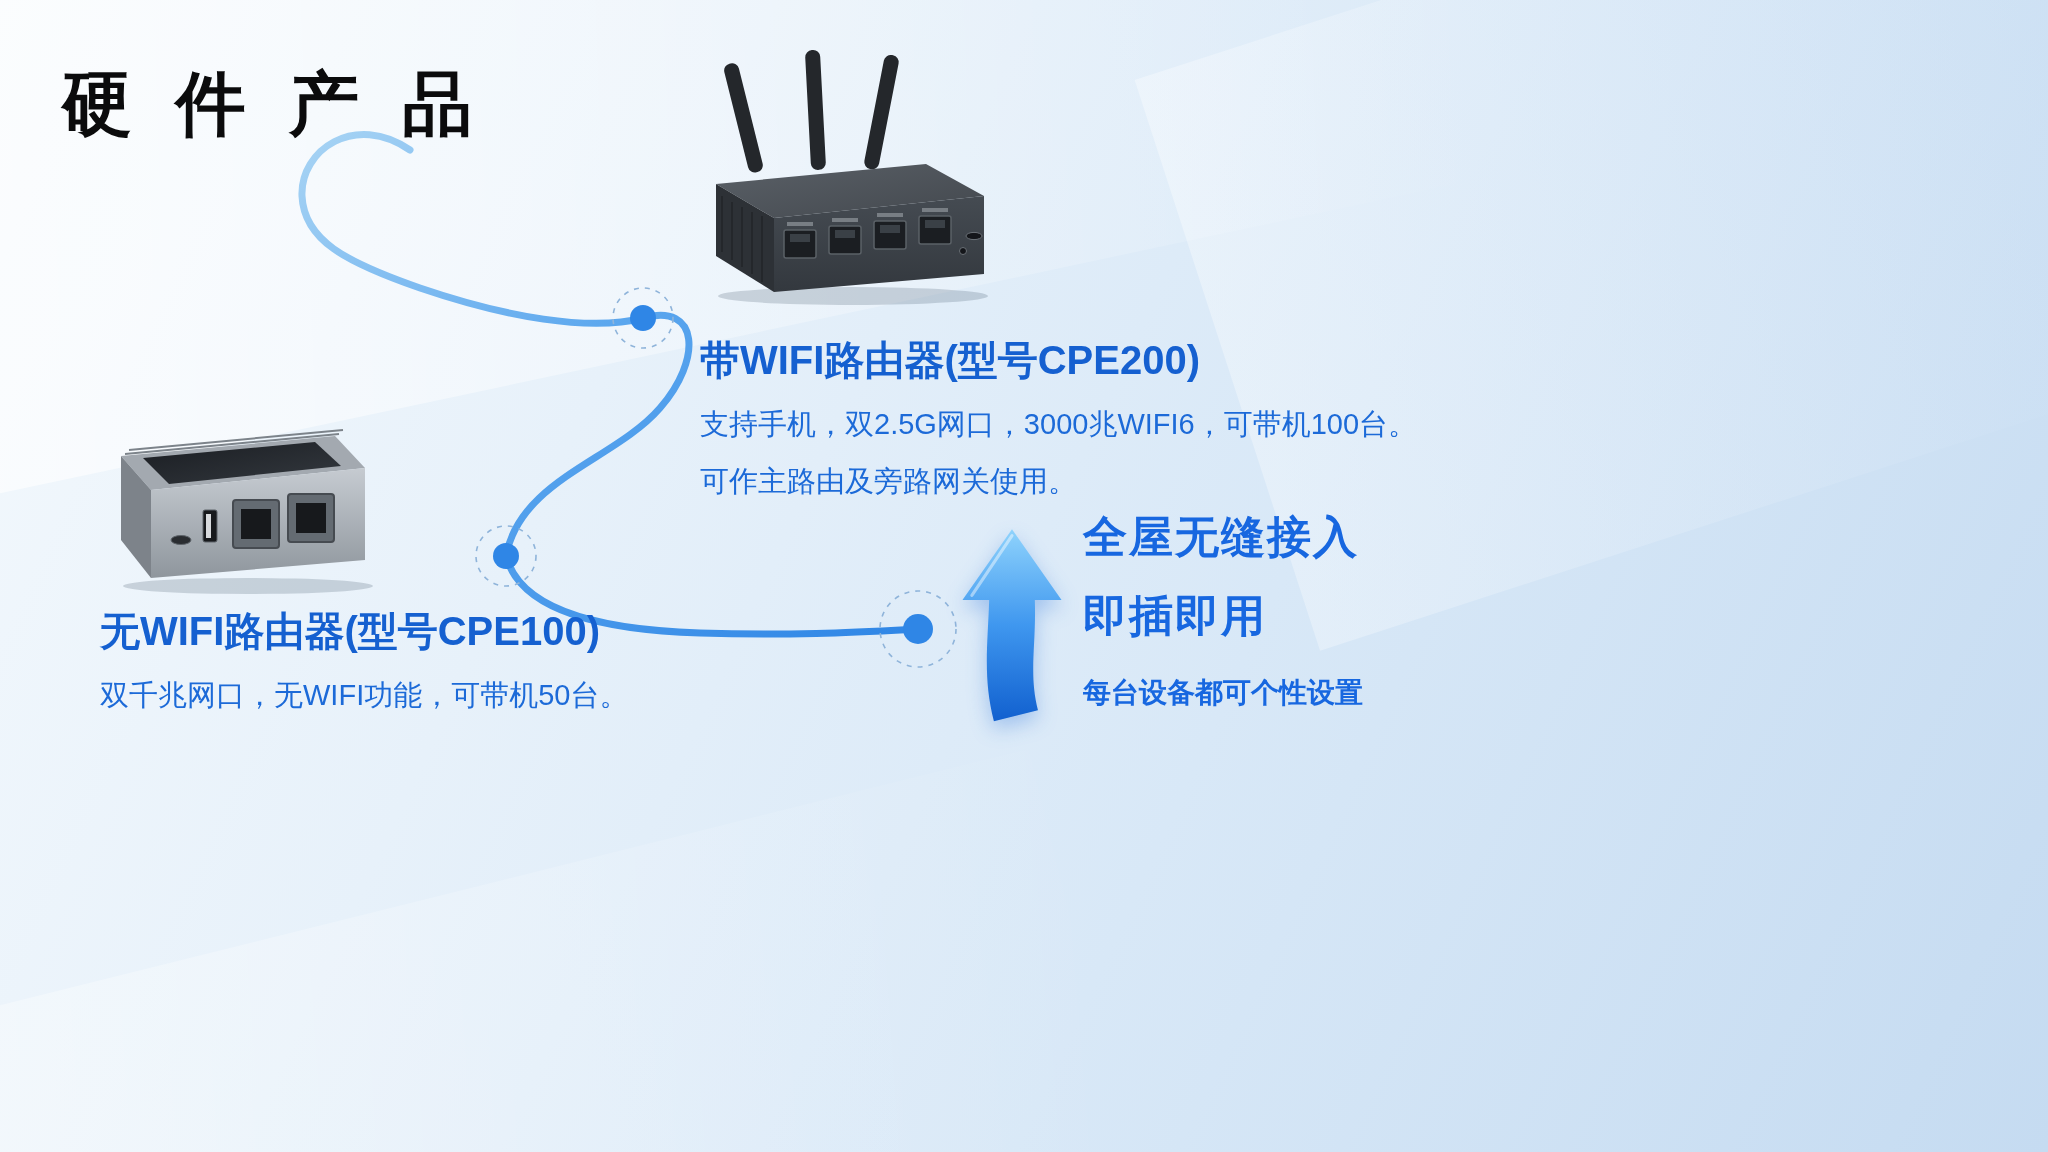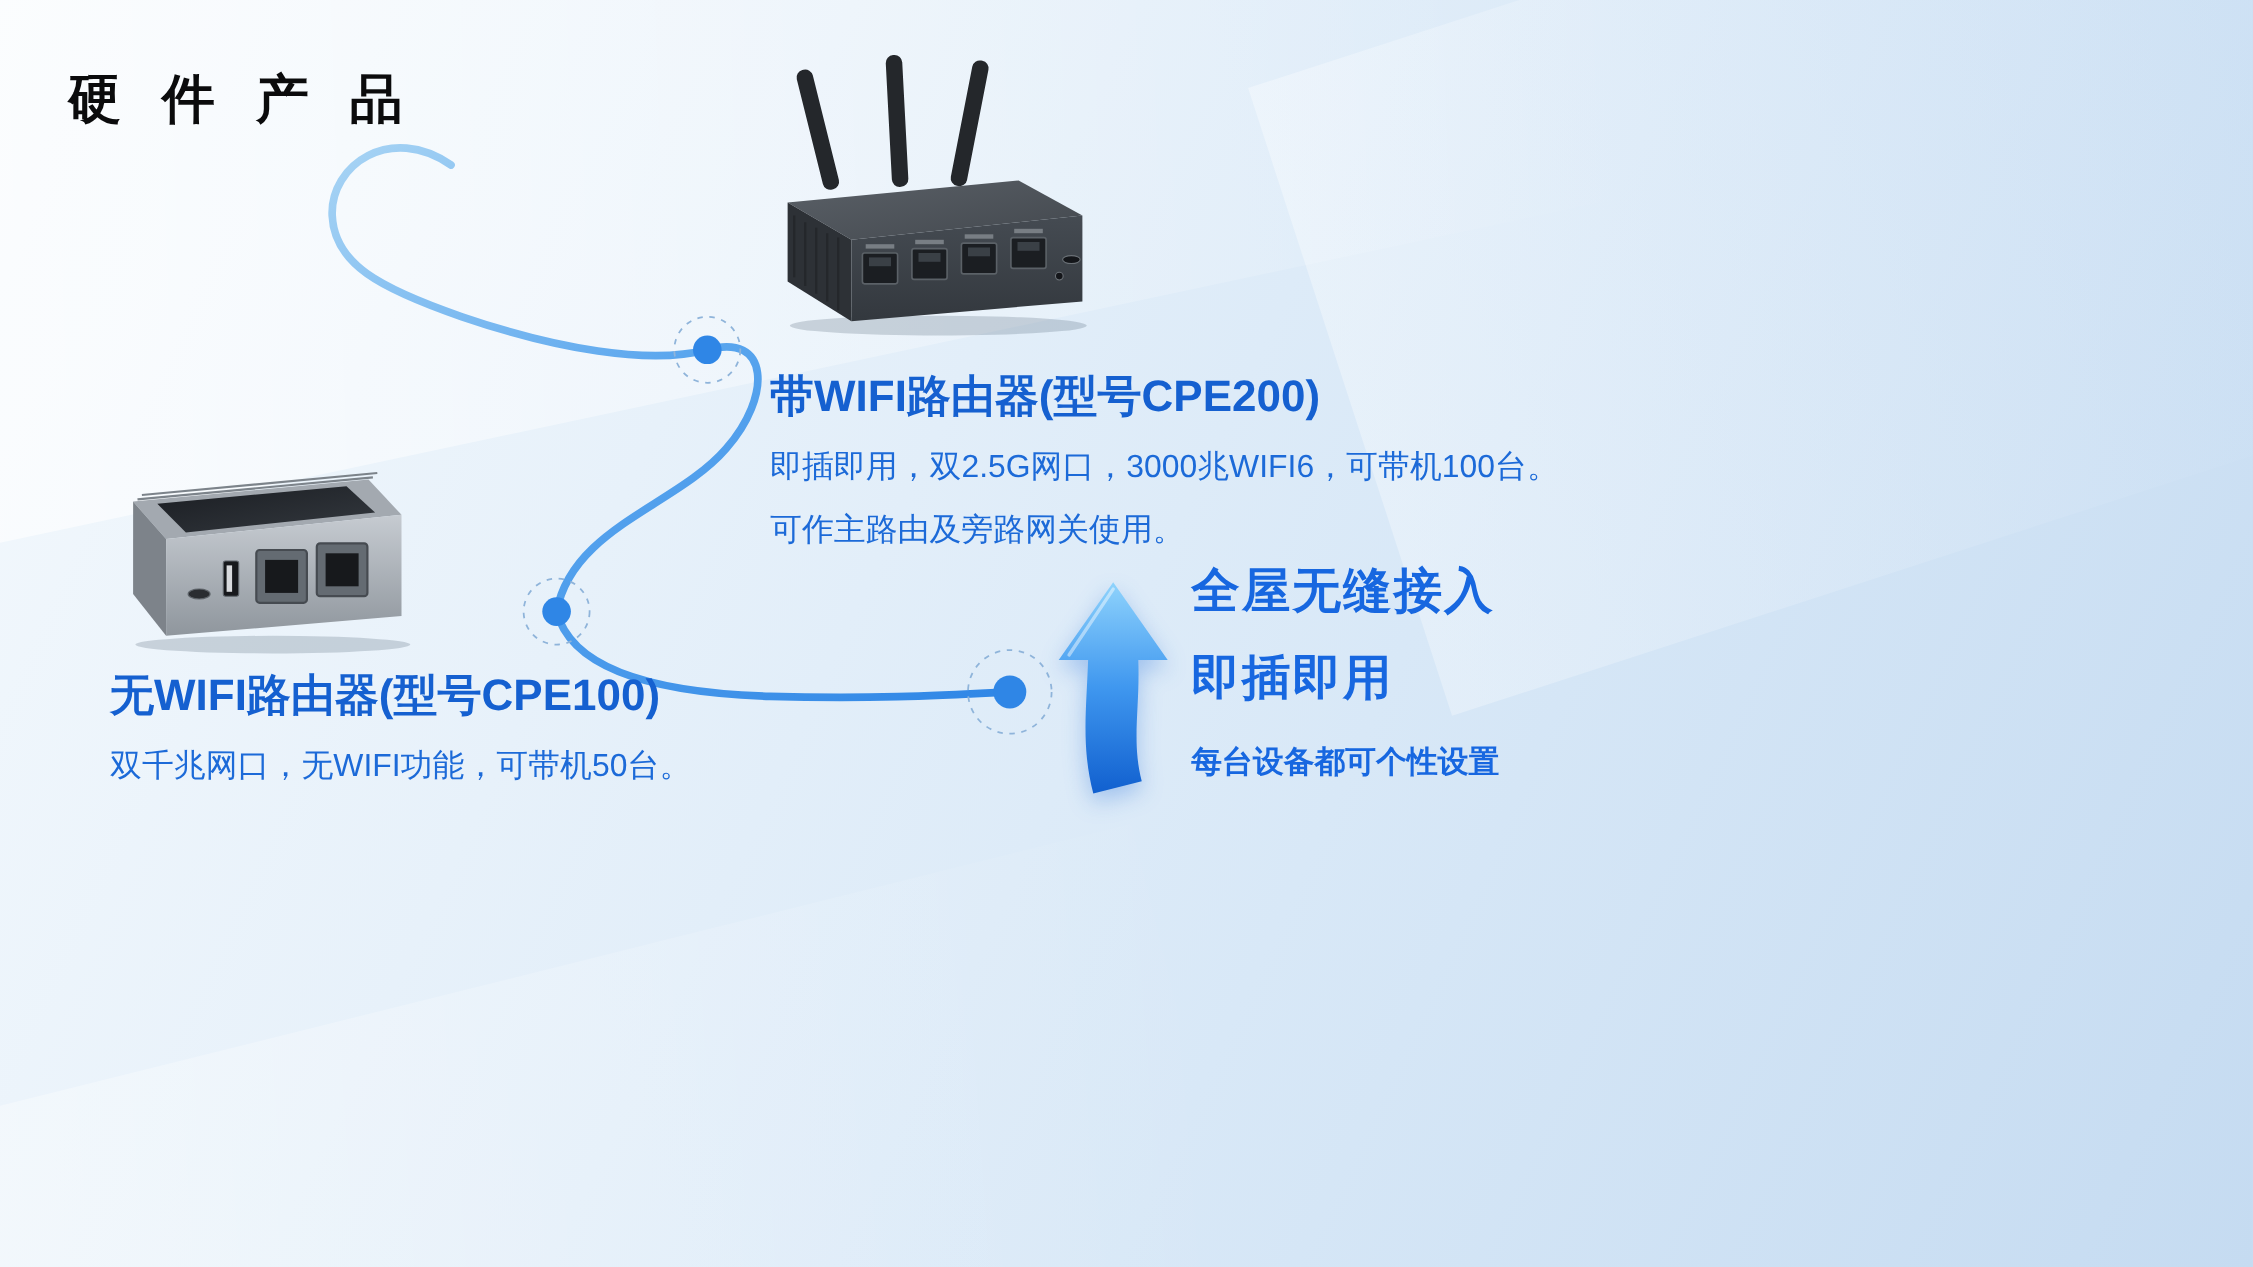--- a/index.html
+++ b/index.html
@@ -12,21 +12,21 @@
   .streak { position:absolute; pointer-events:none; }
   .streak.s1 { width:1700px; height:520px; top:-160px; left:-250px; transform:rotate(-12deg);
     background:linear-gradient(100deg, rgba(255,255,255,0.75), rgba(255,255,255,0)); }
   .streak.s2 { width:1400px; height:420px; bottom:-180px; left:-300px; transform:rotate(-14deg);
     background:linear-gradient(100deg, rgba(255,255,255,0.45), rgba(255,255,255,0)); }
   .streak.s3 { width:1200px; height:600px; top:-120px; right:-350px; transform:rotate(-18deg);
     background:linear-gradient(100deg, rgba(255,255,255,0.35), rgba(173,205,238,0.25)); }
 
   .title {
     position:absolute; left:62px; top:58px; margin:0;
-    font-size:48px; font-weight:900; letter-spacing:12px; color:#0b0b0c;
+    font-size:70px; font-weight:900; letter-spacing:12px; color:#0b0b0c;
   }
 
   .conn { position:absolute; left:0; top:0; pointer-events:none; }
 
   .device { position:absolute; }
   .device.cpe200 { left:688px; top:46px; }
   .device.cpe100 { left:103px; top:410px; }
 
   .pblock { position:absolute; }
   .pblock.b200 { left:700px; top:333px; width:760px; }
@@ -128,21 +128,21 @@
         <rect x="189" y="167" width="26" height="4" fill="#787e84"></rect>
         <rect x="234" y="162" width="26" height="4" fill="#787e84"></rect>
       </g>
       <circle cx="275" cy="205" r="3.5" fill="#14161a" stroke="#6a7076" stroke-width="1"></circle>
       <ellipse cx="286" cy="190" rx="8" ry="3.6" fill="#14161a" stroke="#6a7076" stroke-width="1"></ellipse>
     </svg>
   </div>
 
   <div class="pblock b200">
     <div class="pname">带WIFI路由器(型号CPE200)</div>
-    <div class="pline">即插即用，双2.5G网口，3000兆WIFI6，可带机100台。</div>
+    <div class="pline">支持手机，双2.5G网口，3000兆WIFI6，可带机100台。</div>
     <div class="pline">可作主路由及旁路网关使用。</div>
   </div>
 
   <div class="device cpe100">
     <svg width="280" height="190" viewBox="0 0 280 190">
       <defs>
         <linearGradient id="c100front" x1="0" y1="0" x2="0" y2="1">
           <stop offset="0" stop-color="#c6cbd1"></stop>
             <stop offset="1" stop-color="#8f969d"></stop>
         </linearGradient>

